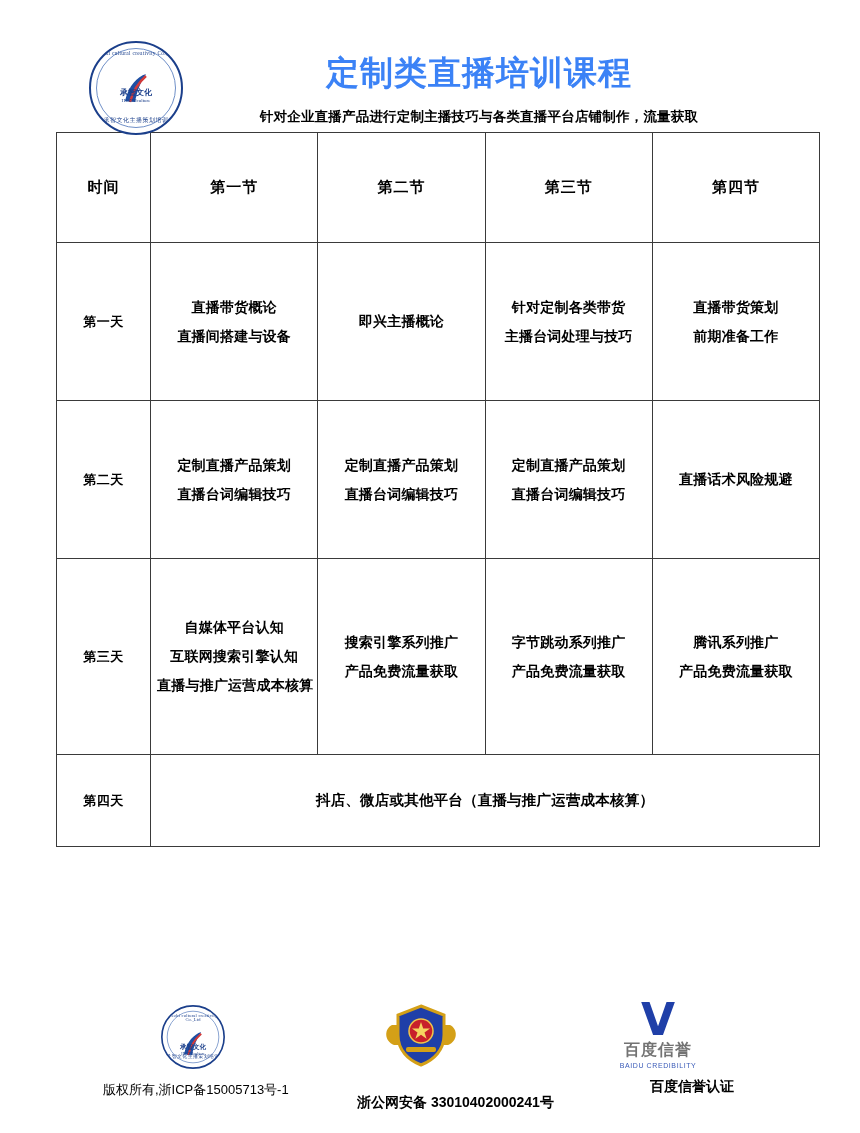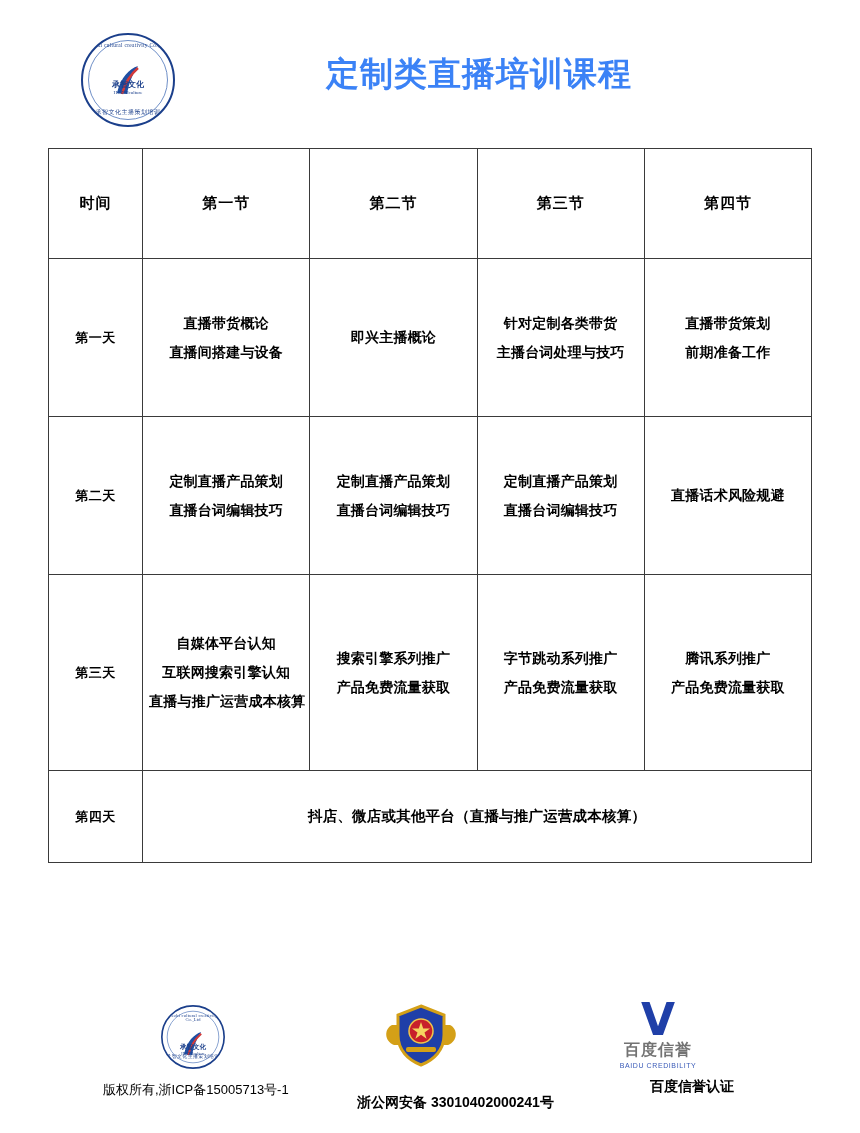--- a/index.html
+++ b/index.html
@@ -12,21 +12,21 @@
     height: 1133px;
     font-family: "Liberation Sans", "DejaVu Sans", sans-serif;
     color: #111111;
     position: relative;
     overflow: hidden;
   }
   .page {
     width: 860px;
     height: 1133px;
     box-sizing: border-box;
-    padding: 0;
+    padding: 8px;
     position: relative;
   }
 
   
   .header {
     display: flex;
     align-items: center;
     padding: 40px 0 0 0;
     height: 120px;
     box-sizing: border-box;
@@ -121,21 +121,21 @@
   .subtitle {
     font-size: 13.5px;
     font-weight: bold;
     color: #000000;
     margin: 0;
     letter-spacing: .2px;
   }
 
   
   .table-wrap {
-    margin: 28px 48px 0 48px;
+    margin: 4px 48px 0 48px;
   }
   table.schedule {
     width: 764px;
     border-collapse: collapse;
     table-layout: fixed;
     border: 1px solid #3a3a3a;
   }
   table.schedule td, table.schedule th {
     border: 1px solid #3a3a3a;
     text-align: center;
@@ -273,20 +273,21 @@
             <path d="M11 31 C14 20, 20 11, 27 5" stroke="#d23a3a" stroke-width="2.4" fill="none"></path>
           </svg>
         </div>
         <div class="seal-mid">承智文化</div>
         <div class="seal-sub">HEZHIculture</div>
         <div class="seal-bottom">承智文化主播策划培训</div>
       </div>
     </div>
     <div class="title-block">
       <h1 class="main-title">定制类直播培训课程</h1>
+      <p class="subtitle">针对企业直播产品进行定制主播技巧与各类直播平台店铺制作，流量获取</p>
     </div>
   </div>
 
   <div class="table-wrap">
     <table class="schedule">
       <colgroup>
         <col class="col-time">
           <col class="col-sec">
           <col class="col-sec">
           <col class="col-sec">

